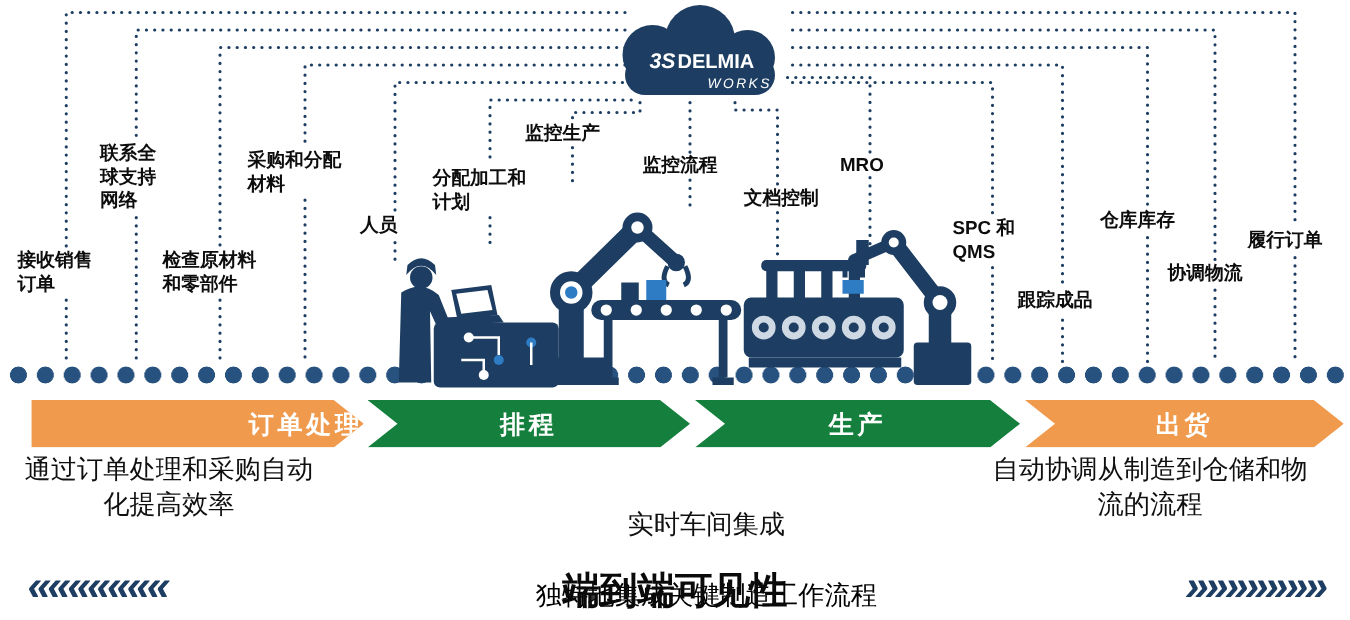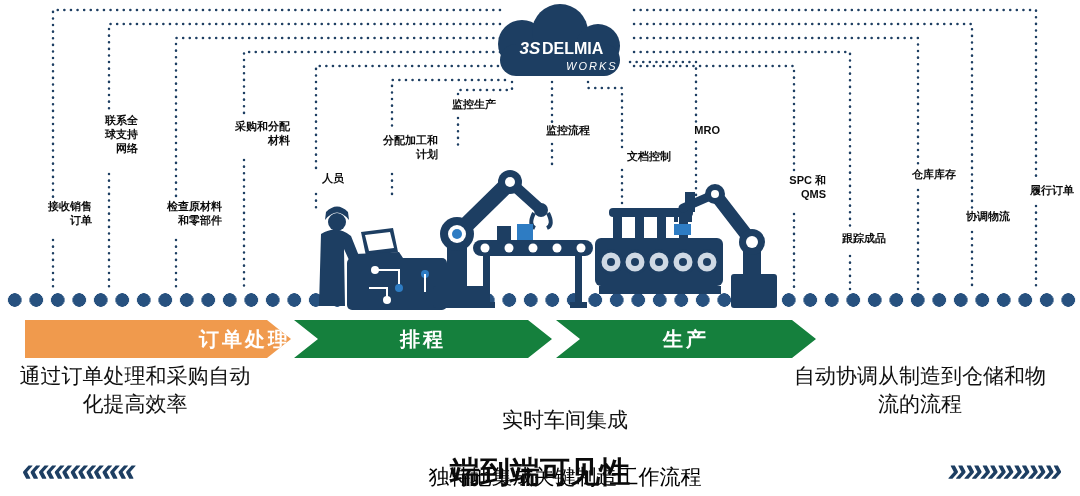--- a/index.html
+++ b/index.html
@@ -1,22 +1,22 @@
 <!DOCTYPE html>
 <html><head>
 <meta charset="utf-8">
 <style>
   html,body{margin:0;padding:0;background:#ffffff;}
   .stage{
     position:relative;width:1080px;height:496px;background:#ffffff;overflow:hidden;
     font-family:"Liberation Sans",sans-serif;
   }
   .lbl{
-    position:absolute;font-weight:700;font-size:11px;line-height:1.25;color:#0d0d0d;
-    text-align:right;white-space:pre-line;z-index:4;
+    position:absolute;font-weight:700;font-size:15px;line-height:1.25;color:#0d0d0d;
+    text-align:left;white-space:pre-line;z-index:4;
   }
   .connector-layer{position:absolute;left:0;top:0;z-index:1;pointer-events:none;}
   .dots{
     position:absolute;left:4px;top:292px;width:1072px;height:16px;z-index:2;
     background-image:radial-gradient(circle,#27517f 6.5px,rgba(0,0,0,0) 7px);
     background-size:21.5px 16px;background-repeat:repeat-x;
   }
   .illus{position:absolute;left:285px;top:146px;z-index:3;}
   .cloud{position:absolute;left:460px;top:2px;z-index:5;}
   .arrow{
@@ -192,20 +192,23 @@
 
   <div class="arrow tip orange" style="left:25px;width:266px;">
     <span>订单处理</span>
   </div>
   <div class="arrow notch blue" style="left:294px;width:258px;">
     <span>排程</span>
   </div>
   <div class="arrow notch blue" style="left:556px;width:260px;text-align:right;">
     <span>生产</span>
   </div>
+  <div class="arrow notch orange" style="left:820px;width:255px;">
+    <span>出货</span>
+  </div>
 
   <div class="desc" style="left:10px;top:362px;width:250px;">通过订单处理和采购自动
 化提高效率</div>
   <div class="desc" style="left:395px;top:378px;width:340px;text-align:center;">
     <div>实时车间集成</div>
     <div class="hl">独特地集成关键制造工作流程</div>
   </div>
   <div class="desc" style="left:788px;top:362px;width:264px;">自动协调从制造到仓储和物
 流的流程</div>
 

